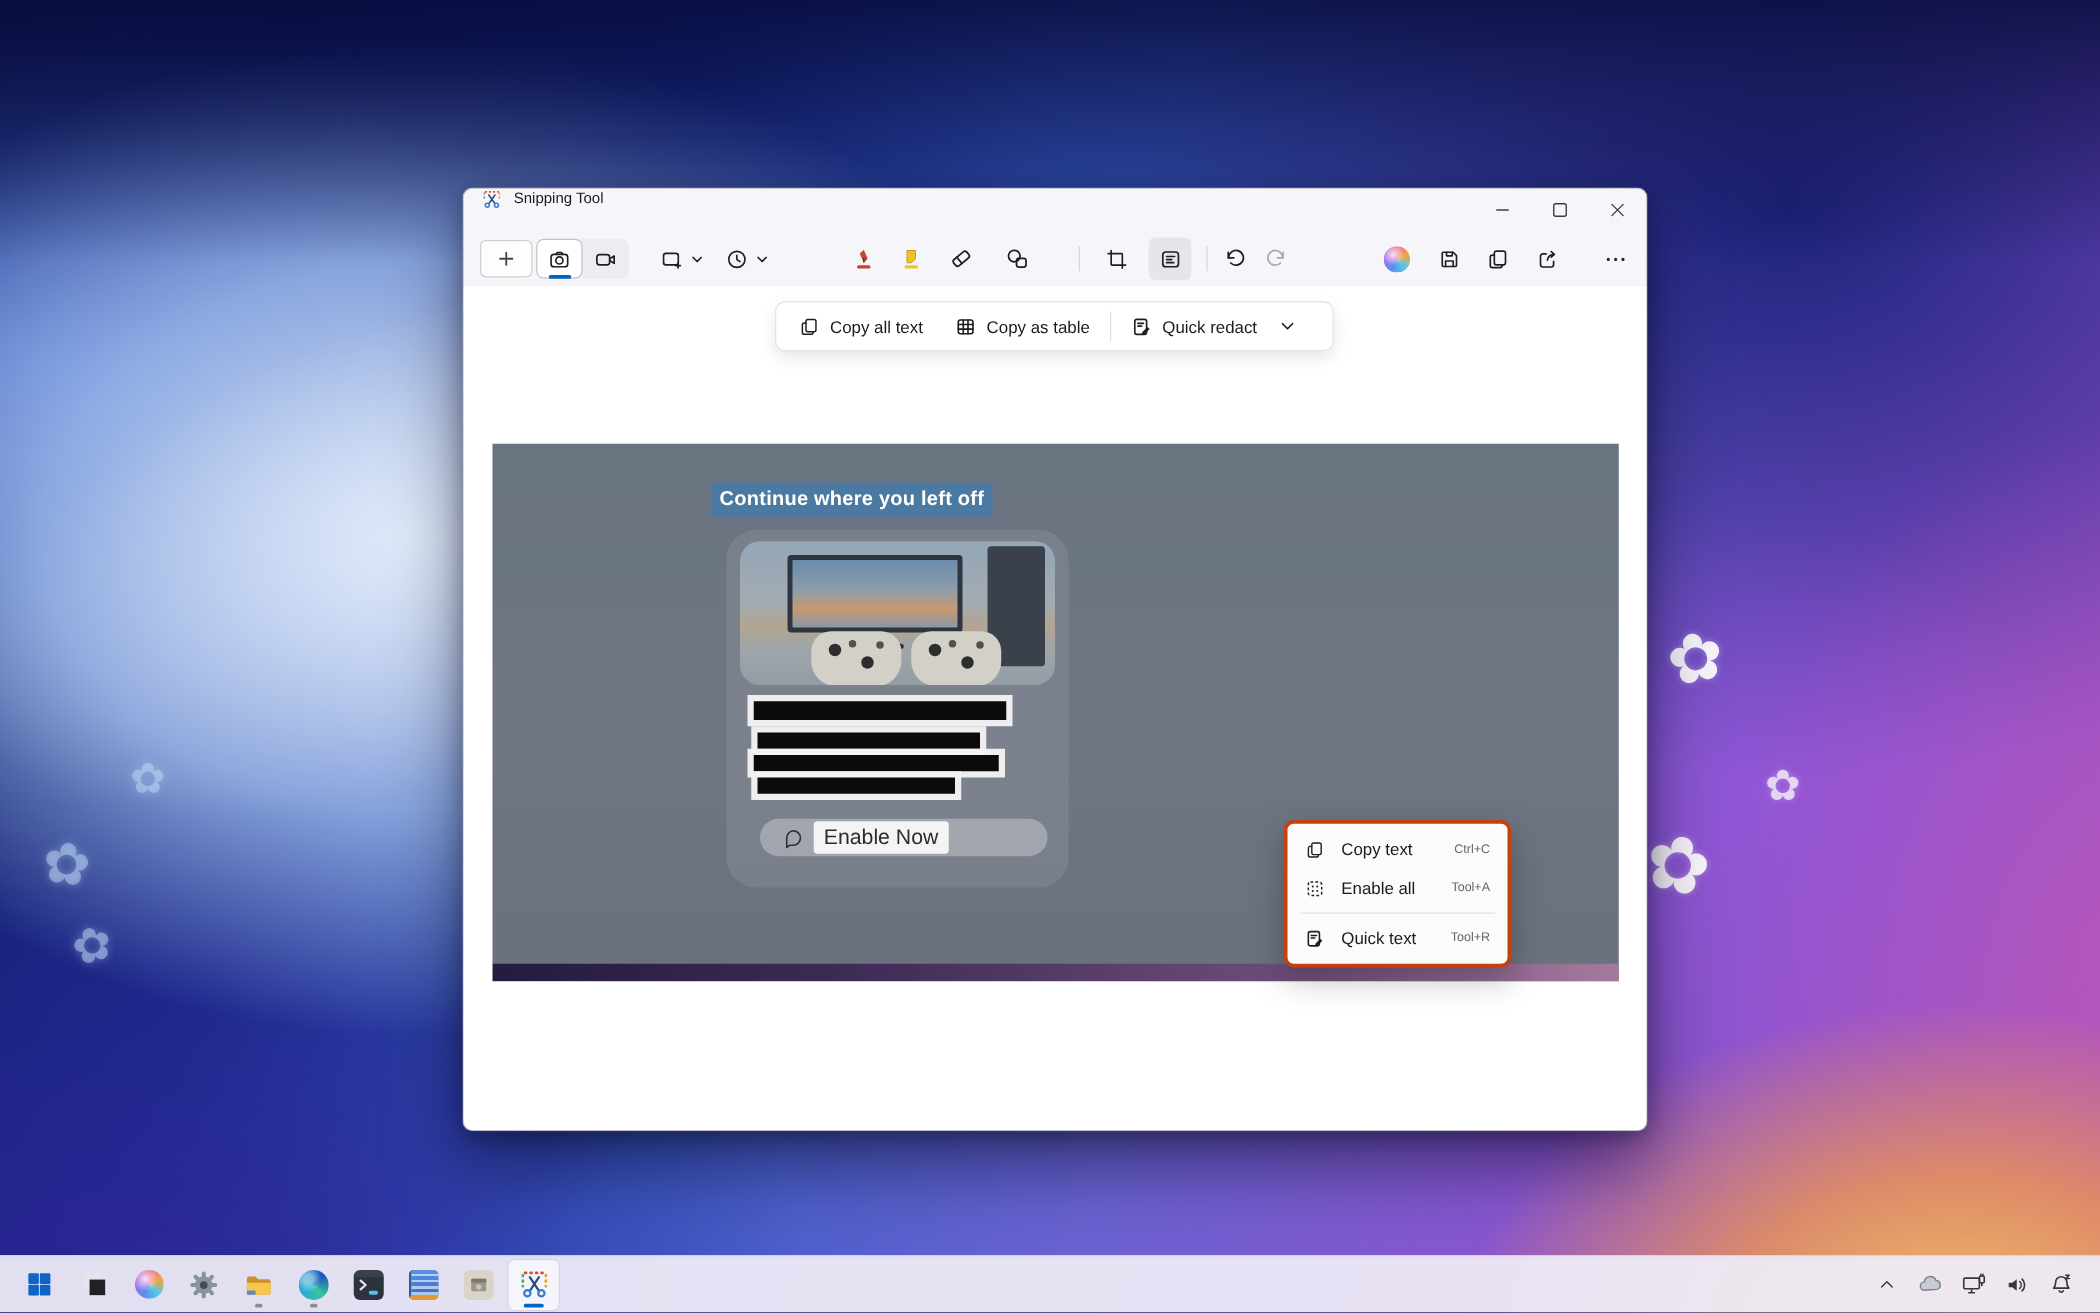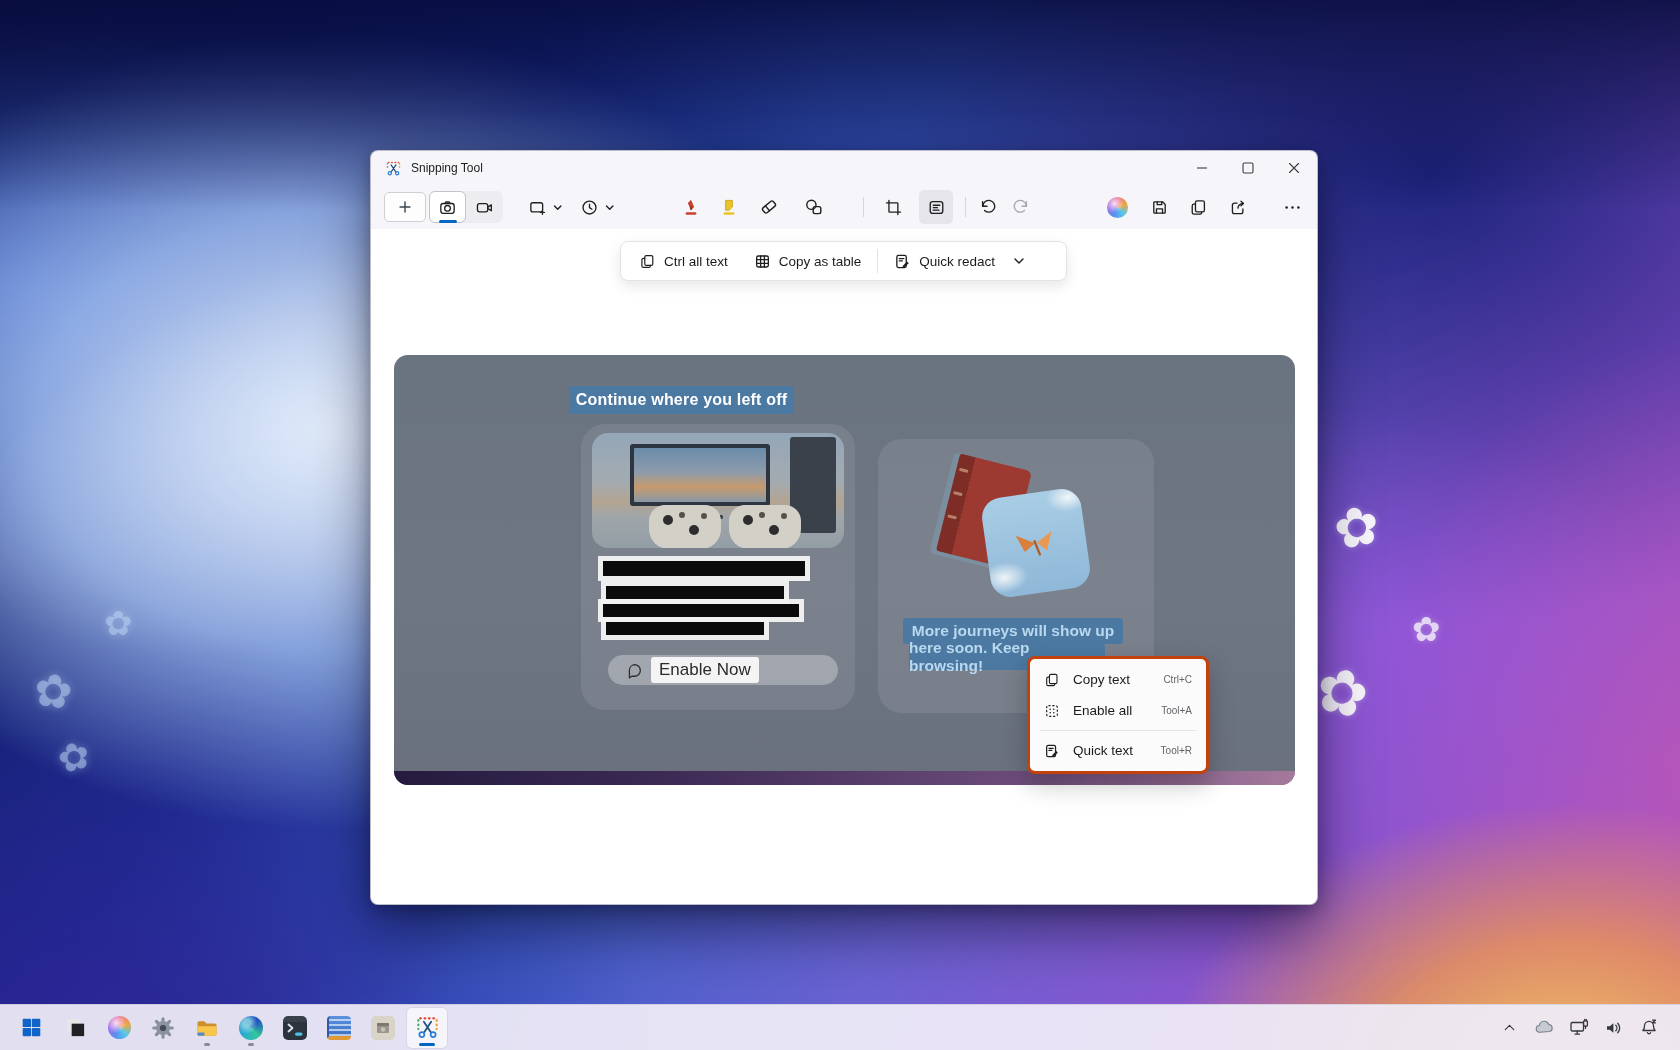--- a/index.html
+++ b/index.html
@@ -19,21 +19,21 @@
  radial-gradient(900px 720px at 110px 1060px, rgba(46,36,152,.92) 0%, rgba(46,36,152,0) 60%),
  linear-gradient(118deg,#0c1452 0%,#162a86 26%,#3b5ec6 44%,#6a62d2 62%,#8a55cf 78%,#a04ecb 100%)}
 #wallpaper .topband{position:absolute;inset:0;background:linear-gradient(180deg,rgba(7,11,58,.85) 0%,rgba(7,11,58,0) 20%)}
 .swoosh1{position:absolute;left:-220px;top:170px;width:1200px;height:520px;border-radius:50%;transform:rotate(-18deg);background:radial-gradient(closest-side,rgba(222,236,255,.5),rgba(222,236,255,0) 72%)}
 .swoosh2{position:absolute;left:950px;top:320px;width:900px;height:620px;border-radius:50%;transform:rotate(14deg);background:radial-gradient(closest-side,rgba(158,86,226,.35),rgba(158,86,226,0) 70%)}
 .daisy{position:absolute;color:rgba(255,255,255,.93);text-shadow:0 0 6px rgba(255,255,255,.35);line-height:1}
 .daisy.blue{color:rgba(190,216,246,.5);text-shadow:0 0 8px rgba(190,216,246,.4)}
 
 
 #win{position:absolute;left:370px;top:150px;width:948px;height:755px;background:#f6f6fa;border-radius:8px;border:1px solid rgba(40,40,70,.28);box-shadow:0 26px 58px rgba(0,0,22,.5),0 5px 16px rgba(0,0,22,.28)}
-#titlebar{position:absolute;left:0;top:0;right:0;height:34px;display:flex;align-items:center;padding-left:14px}
+#titlebar{position:absolute;left:0;top:0;right:0;height:34px;display:flex;padding-left:14px}
 #titlebar .title{font-size:12px;color:#1c1c1c;margin-left:9px}
 #wincontrols{position:absolute;right:0;top:0;height:34px;display:flex}
 .wc{width:46px;height:34px;display:flex;align-items:center;justify-content:center;border-top-right-radius:8px}
 #toolbar{position:absolute;left:0;top:34px;right:0;height:44px}
 .tbi{position:absolute;top:22px;transform:translate(-50%,-50%);width:34px;height:34px;display:flex;align-items:center;justify-content:center;border-radius:5px}
 .tbi.active{background:#e5e5eb}
 .tbsep{position:absolute;top:12px;width:1px;height:20px;background:#d5d5da}
 #btn-new{position:absolute;left:13px;top:7px;width:42px;height:30px;border:1px solid #cfcfd4;background:#fdfdfe;border-radius:5px;display:flex;align-items:center;justify-content:center}
 #mode-seg{position:absolute;left:58px;top:6px;width:74px;height:32px;background:#ececf1;border-radius:6px;display:flex;overflow:visible}
 .seg{width:37px;height:32px;display:flex;align-items:center;justify-content:center;border-radius:6px;position:relative}
@@ -41,21 +41,21 @@
 .seg .under{position:absolute;left:50%;transform:translateX(-50%);bottom:-1px;width:18px;height:3px;border-radius:2px}
 .copilot-blob{width:21px;height:21px;border-radius:50%;background:radial-gradient(circle at 36% 32%,rgba(255,255,255,.8) 0%,rgba(255,255,255,0) 46%),conic-gradient(from 210deg,#5a8cf0,#a86ae8,#ea6b9d,#f0a63e,#55c8ea,#5a8cf0)}
 
 
 #canvas{position:absolute;left:0;top:78px;right:0;bottom:0;background:#fff;border-radius:0 0 8px 8px}
 #actions-bar{position:absolute;left:249px;top:12px;width:447px;height:40px;background:#fff;border:1px solid #e3e3e6;border-radius:8px;box-shadow:0 5px 14px rgba(0,0,0,.10);display:flex;align-items:center;padding:0 18px}
 .ab-item{display:flex;align-items:center;gap:8px;font-size:13.5px;color:#1b1b1b;white-space:nowrap}
 .ab-sep{width:1px;height:24px;background:#e1e1e4;margin:0 16px}
 
 
-#snipimg{position:absolute;left:23px;top:126px;width:901px;height:430px;border-radius:14px;overflow:hidden;background:linear-gradient(180deg,#6a7380 0%,#6e7683 55%,#6a717d 100%)}
+#snipimg{position:absolute;left:23px;top:126px;width:901px;height:430px;border-radius:0;overflow:hidden;background:linear-gradient(180deg,#6a7380 0%,#6e7683 55%,#6a717d 100%)}
 .txchip{position:absolute;background:#4b79a2;border-radius:3px;color:#fff;font-weight:bold;display:flex;align-items:center;justify-content:center}
 #chip-heading{left:175px;top:31px;width:225px;height:28px;font-size:16px;letter-spacing:.2px}
 .card{position:absolute;background:rgba(255,255,255,.09);border-radius:24px}
 #card-left{left:187px;top:69px;width:274px;height:286px}
 #card-right{left:484px;top:84px;width:276px;height:274px}
 #photo{position:absolute;left:11px;top:9px;width:252px;height:115px;border-radius:16px;overflow:hidden;background:linear-gradient(180deg,#94a6b8 0%,#a3abb1 42%,#b3a491 60%,#9fa6aa 74%,#939da5 100%)}
 #monitor{position:absolute;left:38px;top:11px;width:140px;height:62px;background:#2c3540;border-radius:3px;padding:4px}
 #monitor .screen{width:100%;height:100%;border-radius:1px;background:linear-gradient(180deg,#6b8cab 0%,#8d9cab 45%,#c79a6e 72%,#8898a6 100%)}
 #monstand{position:absolute;left:102px;top:73px;width:13px;height:10px;background:#2c3540}
 #monbase{position:absolute;left:86px;top:82px;width:45px;height:4px;background:#2c3540;border-radius:2px}
@@ -283,21 +283,21 @@
     </div>
 
     <div id="canvas">
 
       <div id="actions-bar">
         <div class="ab-item">
           <svg width="17" height="17" viewBox="0 0 20 20">
               <rect class="st" x="6.8" y="3" width="9.4" height="11.6" rx="1.8"></rect>
               <path class="st" d="M6.8 6.4H5.2a1.8 1.8 0 0 0-1.8 1.8v7A1.8 1.8 0 0 0 5.2 17h6.4a1.8 1.8 0 0 0 1.8-1.8v-.6"></path>
             </svg>
-          <span>Ctrl all text</span>
+          <span>Copy all text</span>
         </div>
         <div class="ab-item" style="margin-left:26px">
           <svg width="17" height="17" viewBox="0 0 18 18">
               <rect class="st" x="2.8" y="3.2" width="12.4" height="11.6" rx="1.8"></rect>
               <path class="st" d="M2.8 7h12.4M2.8 10.9h12.4M7 3.2v11.6M11 3.2v11.6"></path>
             </svg>
           <span>Copy as table</span>
         </div>
         <div class="ab-sep"></div>
         <div class="ab-item">
@@ -346,38 +346,20 @@
             <div class="bar" style="left:25px;top:198px;width:158px;height:13px"></div>
           </div>
           <div id="enable-pill">
             <svg width="17" height="17" viewBox="0 0 16 16">
                 <path d="M8 2.4a5.5 5.5 0 0 1 0 11H5.4L3.2 15V8A5.5 5.5 0 0 1 8 2.4z" fill="none" stroke="#2e2e2e" stroke-width="1.2" stroke-linejoin="round"></path>
               </svg>
             <span id="enable-chip">Enable Now</span>
           </div>
         </div>
 
-        <div class="card" id="card-right">
-          <div id="book">
-            <span class="stripe" style="top:14px"></span>
-              <span class="stripe" style="top:38px"></span>
-              <span class="stripe" style="top:62px"></span>
-          </div>
-          <div id="tile">
-            <div class="cloud" style="left:62px;top:-8px;width:52px;height:34px"></div>
-            <div class="cloud" style="left:-14px;top:62px;width:56px;height:36px"></div>
-            <svg width="44" height="40" viewBox="0 0 44 40" style="position:absolute;left:28px;top:30px;transform:rotate(-6deg)">
-              <path d="M21 20 L4 8 L9 26 Z" fill="#d97f3e"></path>
-              <path d="M23 20 L40 12 L31 30 Z" fill="#e89a55"></path>
-              <path d="M21 18 l2 14" stroke="#b05e28" stroke-width="2.4" stroke-linecap="round" fill="none"></path>
-            </svg>
-          </div>
-          <div class="txchip" id="chip-j1">More journeys will show up</div>
-          <div class="txchip" id="chip-j2">here soon. Keep browsing!</div>
-        </div>
 
         <div id="bottom-strip"></div>
       </div>
     </div>
   </div>
 
   <div id="ctx-menu">
     <div class="cm-row">
       <svg width="16" height="16" viewBox="0 0 20 20">
           <rect class="st" x="6.8" y="3" width="9.4" height="11.6" rx="1.8"></rect>

